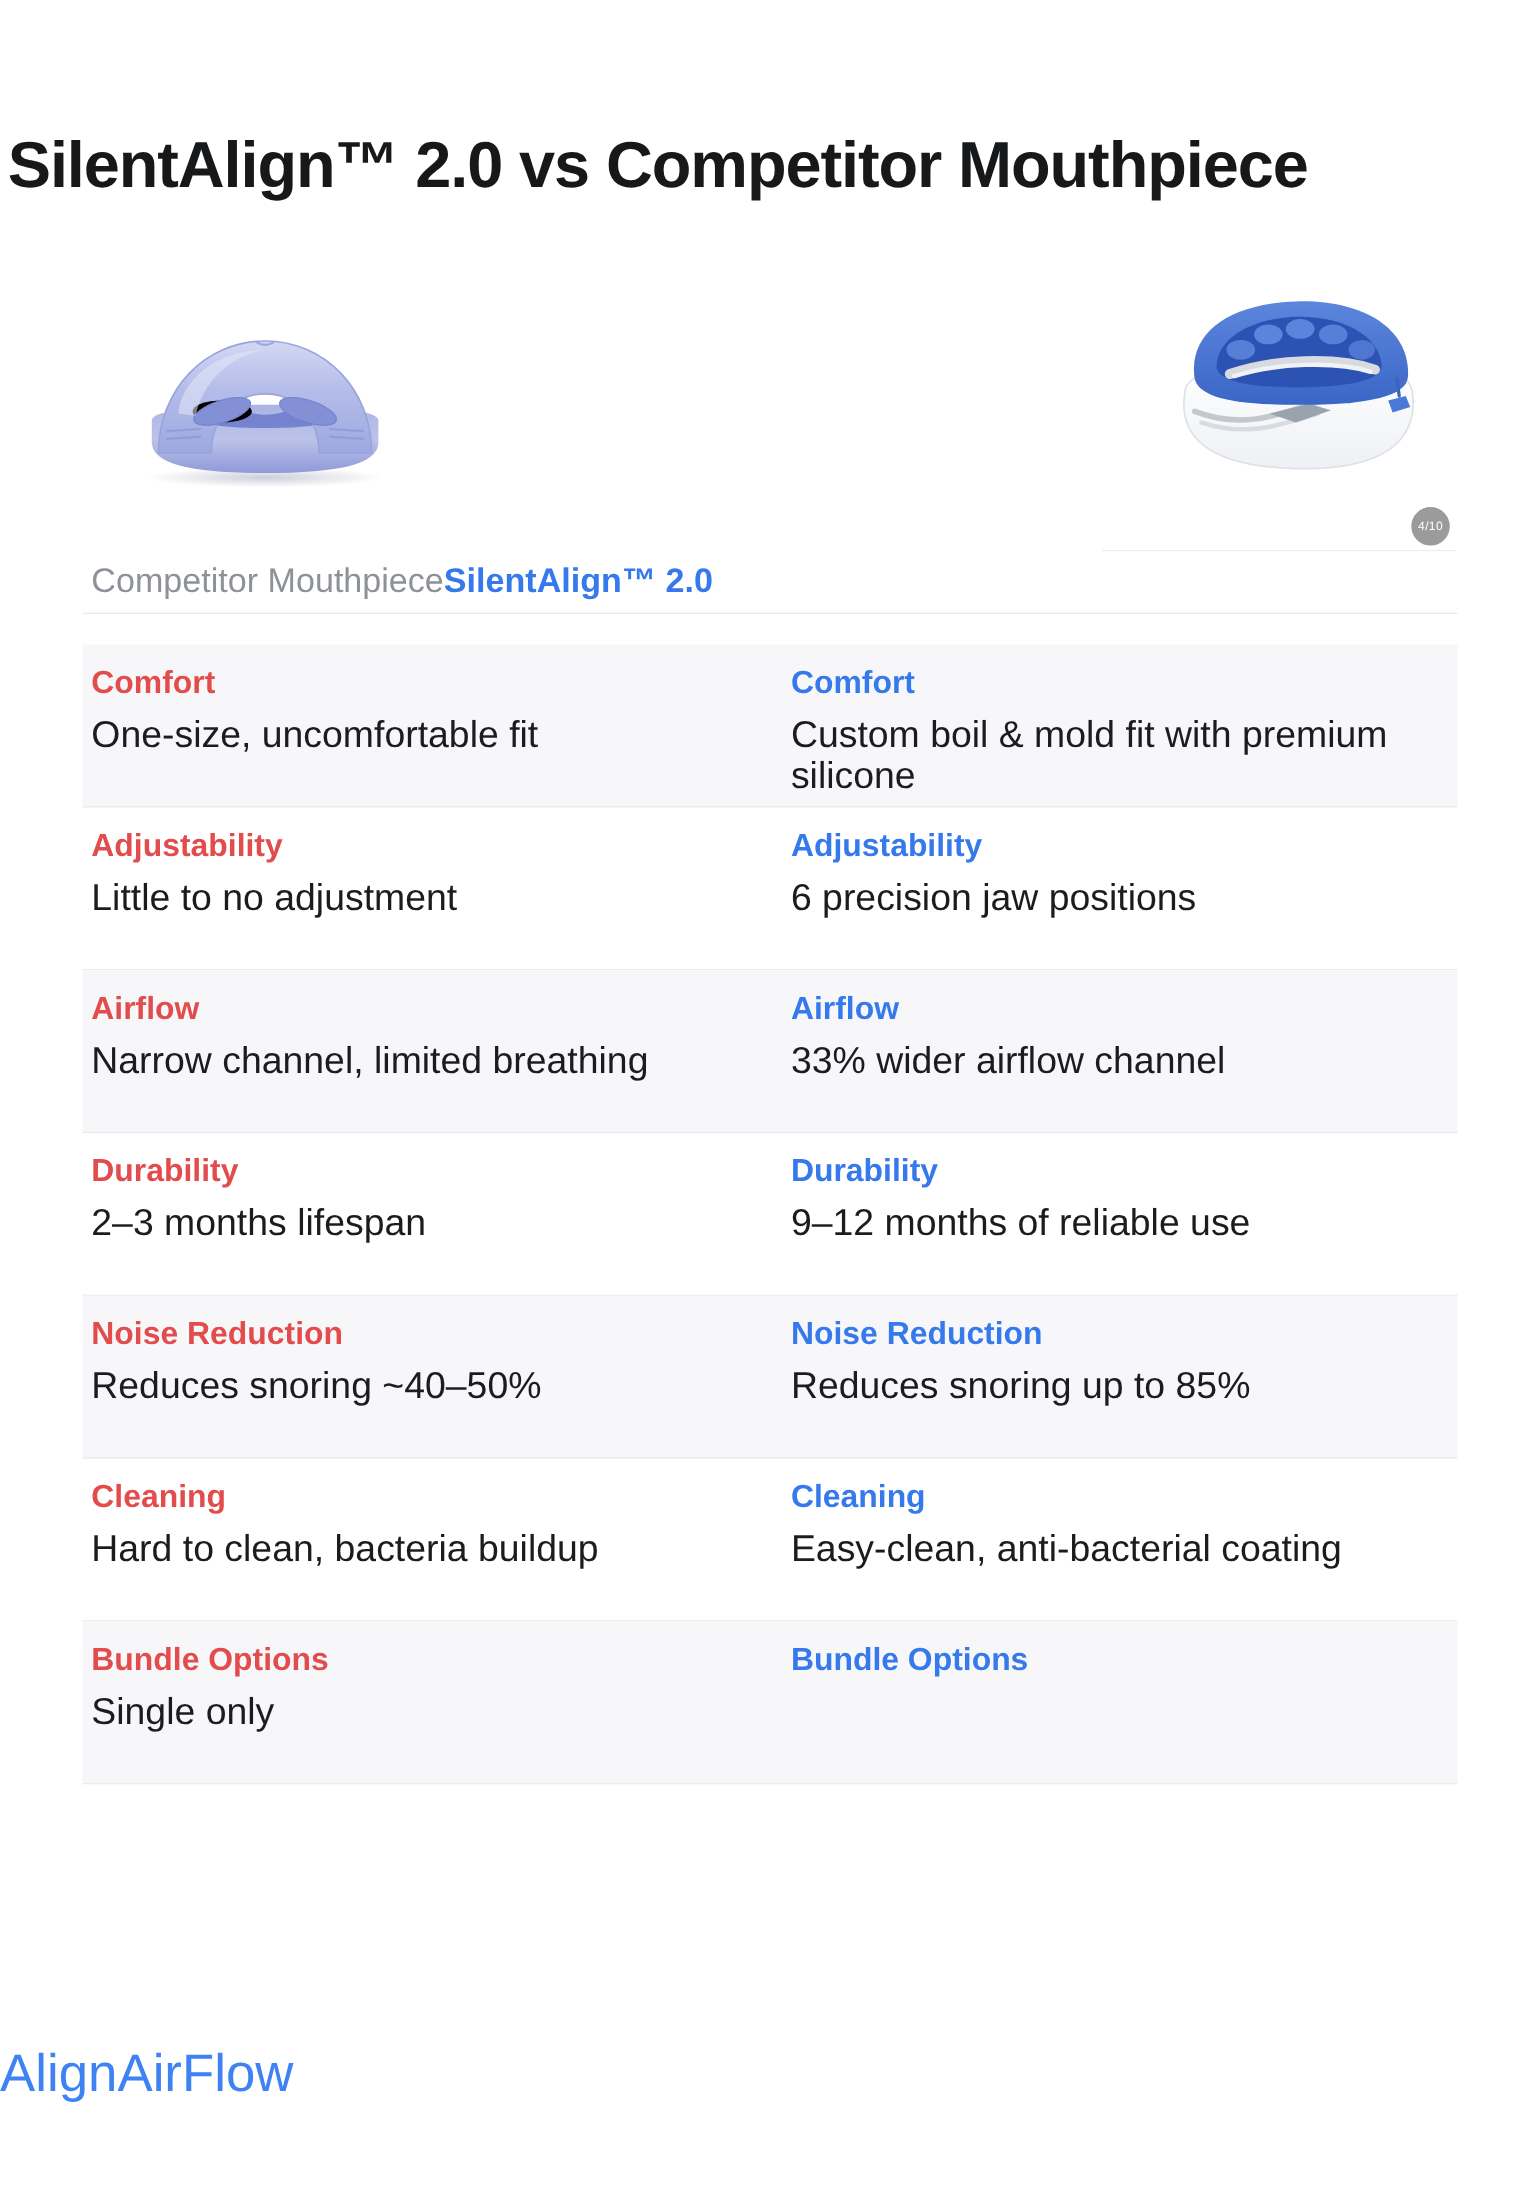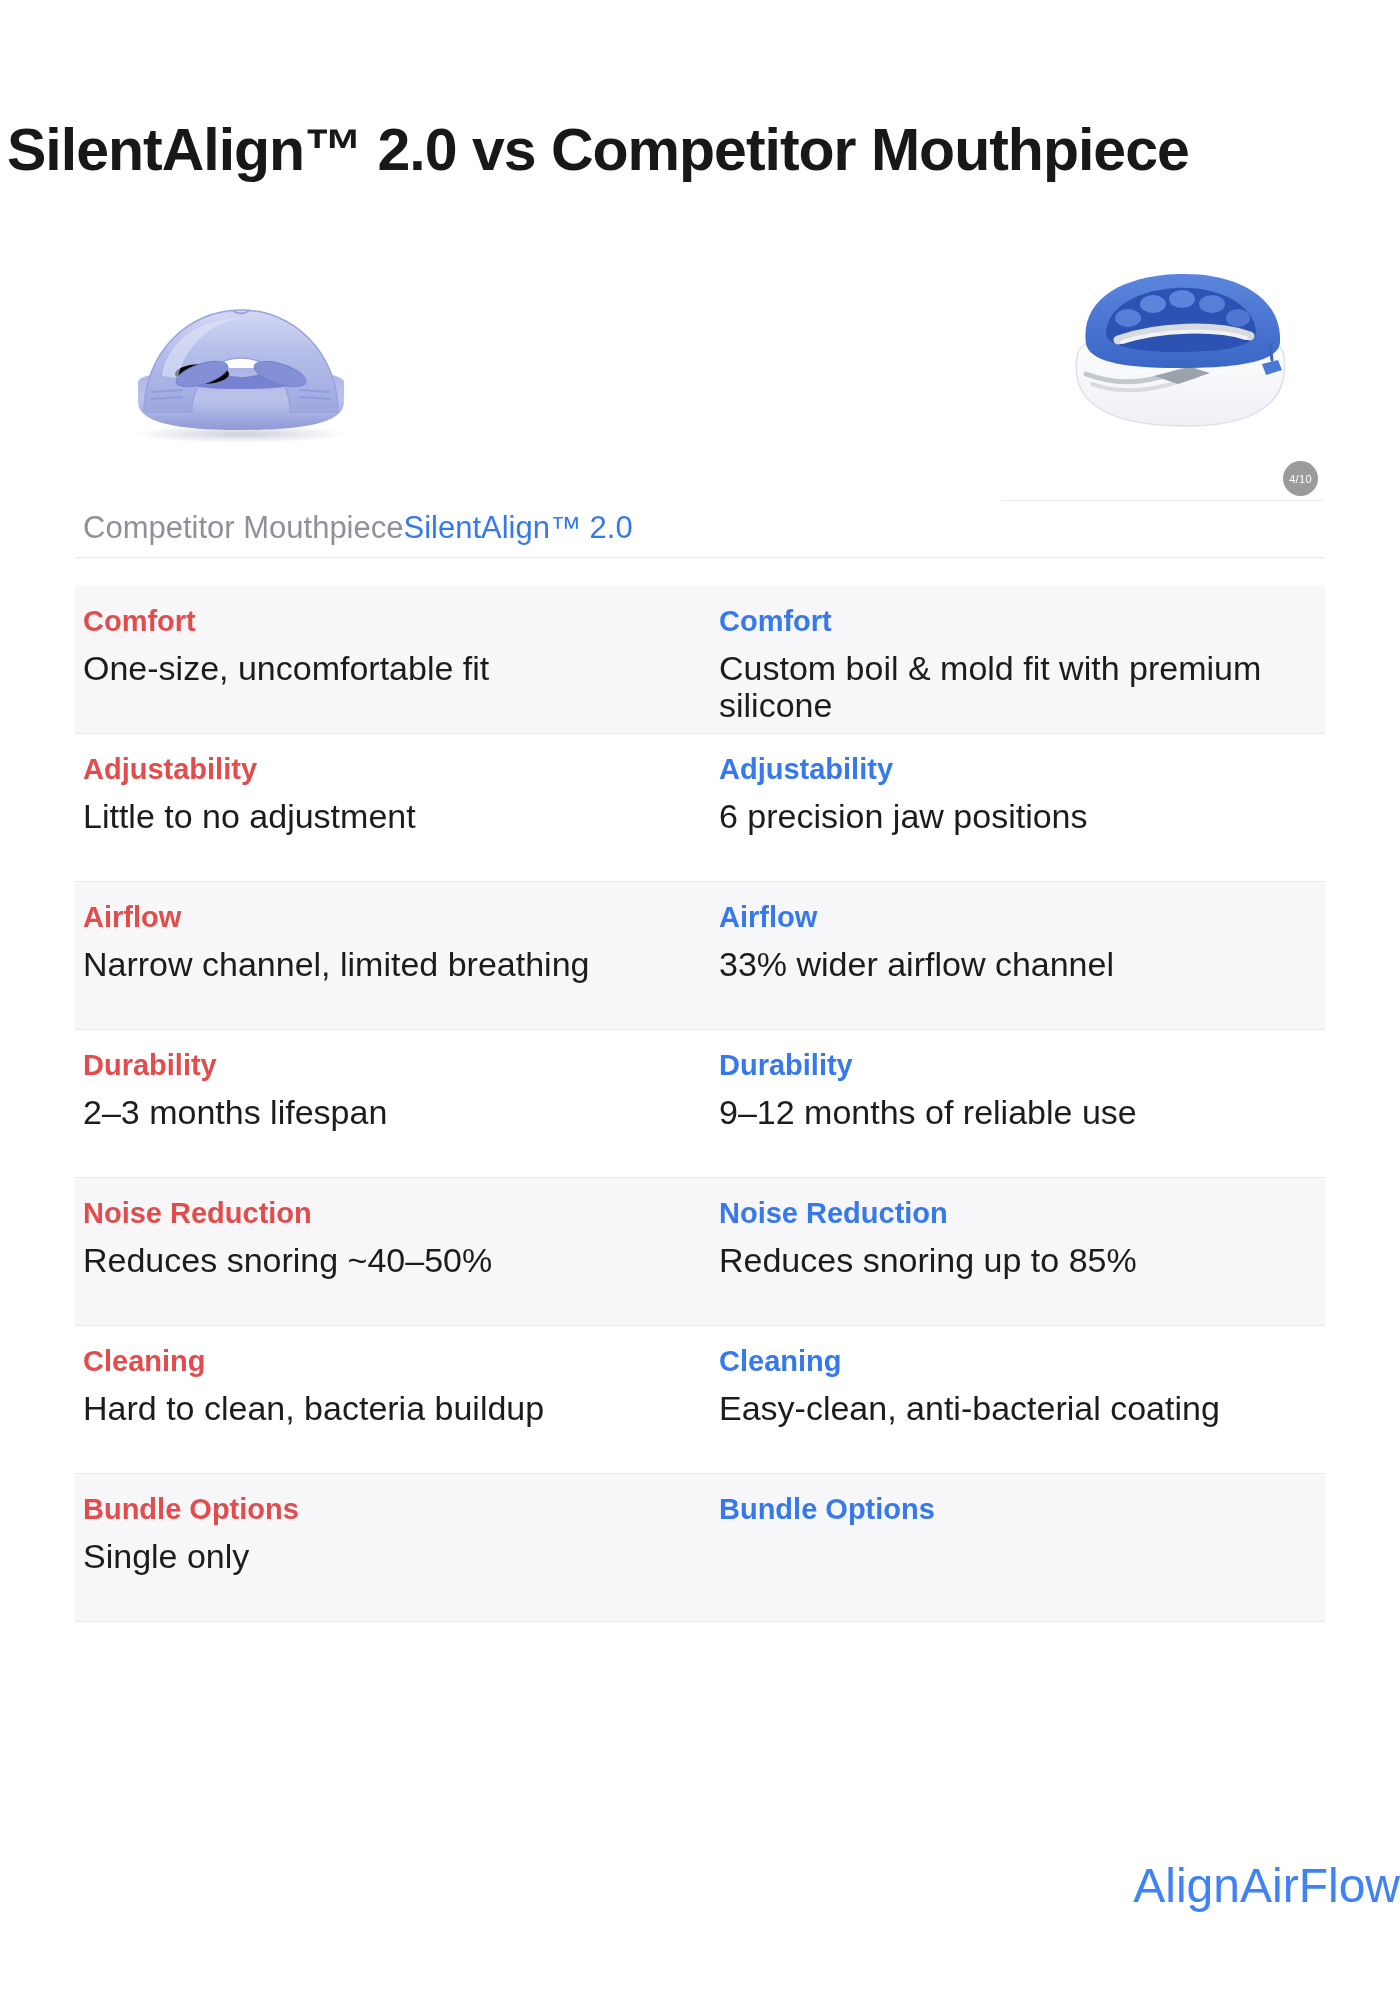--- a/index.html
+++ b/index.html
@@ -29,21 +29,21 @@
     background: #ececef;
   }
 
   
   .col-headers {
     position: absolute; left: 75px; top: 510px; width: 1250px;
     display: flex; justify-content: flex-start; align-items: baseline;
     padding: 0 7px 0 8px;
   }
   .col-header-left  { font-size: 31px; color: #8e9298; font-weight: 400; }
-  .col-header-right { font-size: 31px; color: #3579ec; font-weight: 400; }
+  .col-header-right { font-size: 31px; color: #3579ec; font-weight: 700; }
   .header-divider {
     position: absolute; left: 75px; top: 557px; width: 1250px; height: 1px;
     background: #e7e7ea;
   }
 
   
   .rows { position: absolute; left: 75px; top: 586px; width: 1250px; }
   .row {
     display: flex; min-height: 148px; border-bottom: 1px solid #e9e9ec;
     padding-top: 17px;
@@ -52,21 +52,21 @@
   .cell-left  { width: 644px; padding-left: 8px; padding-right: 30px; }
   .cell-right { flex: 1; padding-right: 8px; }
   .feature { margin: 0; font-size: 29px; font-weight: 700; line-height: 1.25; }
   .feature-red  { color: #e24c4c; }
   .feature-blue { color: #3579ec; }
   .desc { margin: 11px 0 0 0; font-size: 34px; line-height: 37px; color: #1c1c1e; max-width: 600px; }
 
   
   .footer-brand {
     position: absolute; left: 0; top: 1858px; width: 1400px;
-    text-align: right; font-size: 48px; color: #3e82f4; font-weight: 400;
+    text-align: left; font-size: 48px; color: #3e82f4; font-weight: 400;
   }
 </style>
 </head>
 <body>
 
 <div class="canvas">
 
   <h1 class="page-title">SilentAlign™ 2.0 vs Competitor Mouthpiece</h1>
 
   <svg class="product-img-left" viewBox="0 0 238 178" xmlns="http://www.w3.org/2000/svg" aria-hidden="true">

